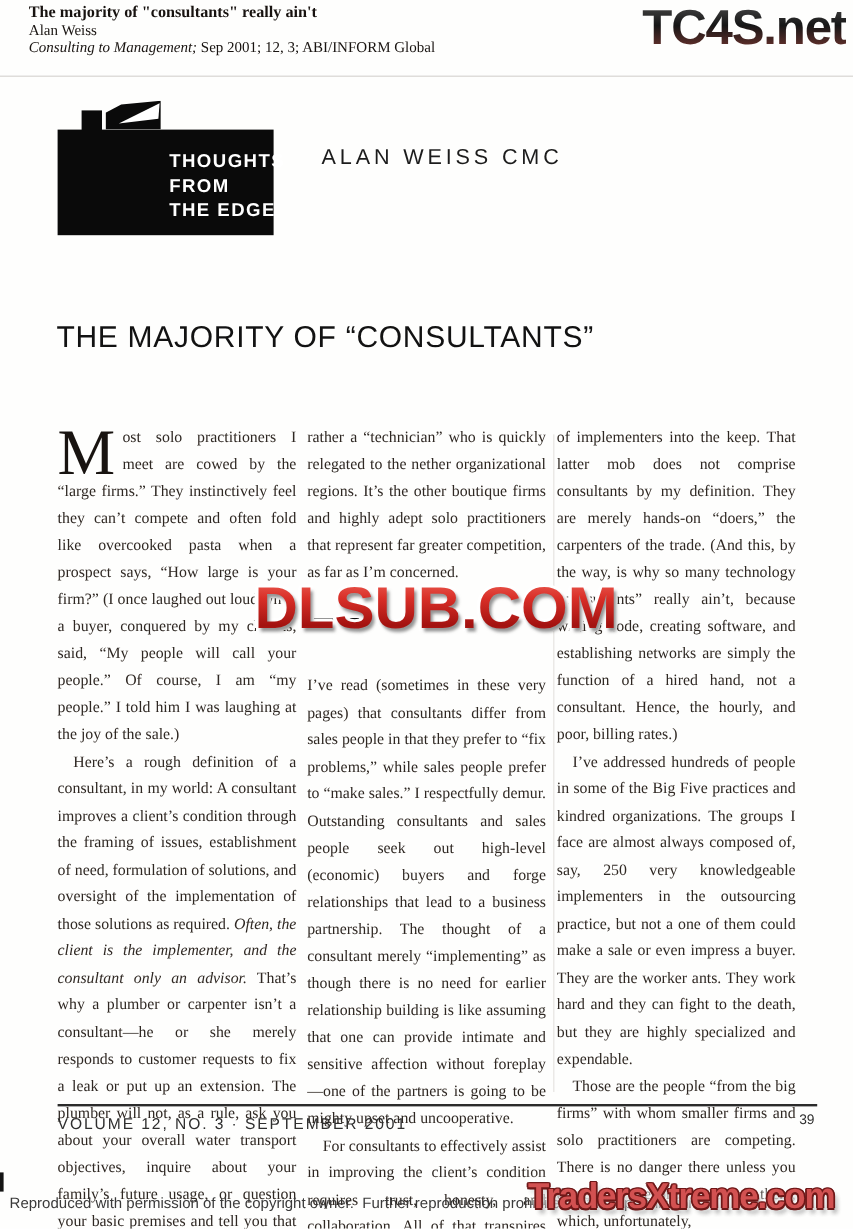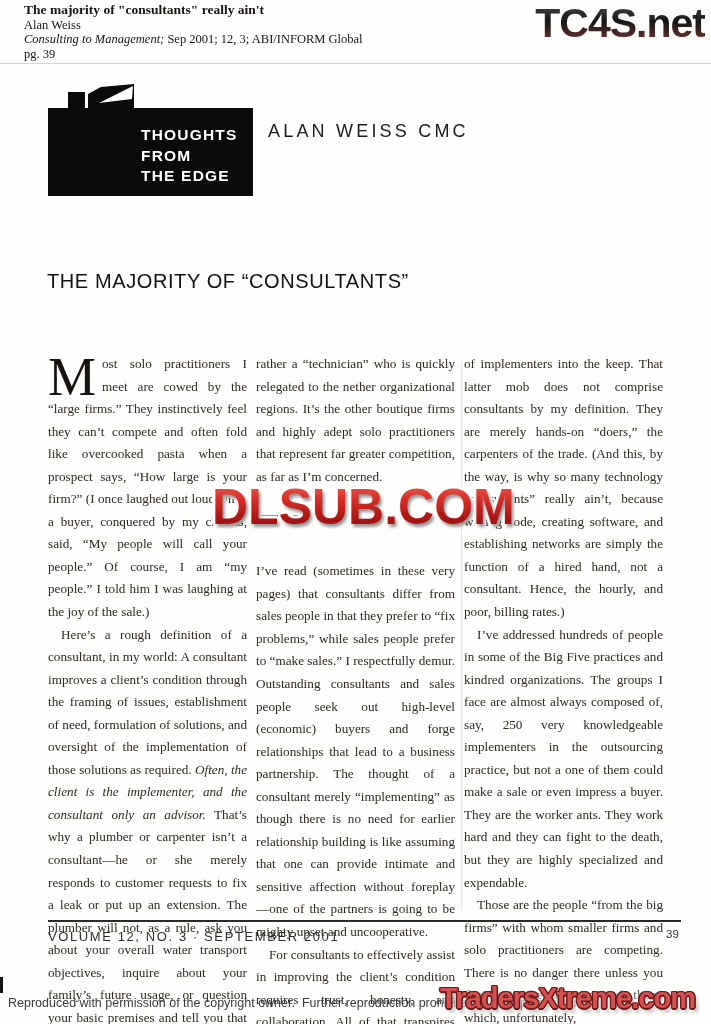--- a/index.html
+++ b/index.html
@@ -13,31 +13,31 @@
 
   
   .tc4s{position:absolute;right:6px;top:0px;font-family:"Liberation Sans",sans-serif;
         font-weight:bold;font-size:41px;letter-spacing:-1px;
         background:linear-gradient(#4a4a4a 5%, #161616 45%, #5c2e2a 80%, #96625c 100%);
         -webkit-background-clip:text;background-clip:text;color:transparent;}
 
   .hairline-top{position:absolute;left:0;top:63px;width:711px;height:1px;background:#d7d5d2;}
 
   
-  .logo-box{position:absolute;left:48px;top:108px;width:205px;height:88px;background:#0a0a0a;}
+  .logo-box{position:absolute;left:48px;top:108px;width:180px;height:88px;background:#0a0a0a;}
   .logo-text{position:absolute;left:93px;top:17px;color:#ffffff;font-family:"Liberation Sans",sans-serif;
              font-weight:bold;font-size:15.5px;line-height:20.5px;letter-spacing:1.2px;}
   .logo-chimney{position:absolute;left:68px;top:92px;width:17px;height:17px;background:#0a0a0a;}
   .logo-flag{position:absolute;left:88px;top:84px;}
   .byline{position:absolute;left:268px;top:121px;font-family:"Liberation Sans",sans-serif;
           font-size:18px;letter-spacing:3.2px;color:#1c1c1c;}
 
   
   .art-title{position:absolute;left:47px;top:264px;font-family:"Liberation Sans",sans-serif;
-             font-weight:400;font-size:20px;line-height:35px;letter-spacing:0.6px;color:#121212;}
+             font-weight:400;font-size:25px;line-height:35px;letter-spacing:0.6px;color:#121212;}
 
   
   .column{position:absolute;top:353px;width:199px;font-size:13.2px;line-height:22.55px;}
   #col-0{left:48px;} #col-1{left:256px;} #col-2{left:464px;}
   .para{margin:0;text-align:justify;}
   .para.indent{text-indent:13px;}
   .it{font-style:italic;}
   .dropcap{float:left;font-size:54px;line-height:42px;padding:3px 6px 0 0;color:#181310;}
   .divider-short{width:50px;height:4px;background:#101010;margin:27px 0 0 1px;}
   .divider-short + .para{margin-top:41px;}
@@ -76,21 +76,20 @@
 </style>
 </head>
 <body>
 
 <div id="page">
 
   <div class="pq-header">
     <div class="pq-title">The majority of "consultants" really ain't</div>
     <div>Alan Weiss</div>
     <div><span class="pq-src-it">Consulting to Management;</span><span> Sep 2001; 12, 3; ABI/INFORM Global</span></div>
-    <div>pg. 39</div>
   </div>
 
   <div class="tc4s">TC4S.net</div>
 
   <div class="hairline-top"></div>
 
   <div class="logo-chimney"></div>
   <svg class="logo-flag" width="46" height="24" viewBox="0 0 46 24">
     <polygon points="0,10 13,3 46,0 46,24 0,24" fill="#0a0a0a"></polygon>
     <polygon points="45,2 44,15 11,19" fill="#ffffff"></polygon>

